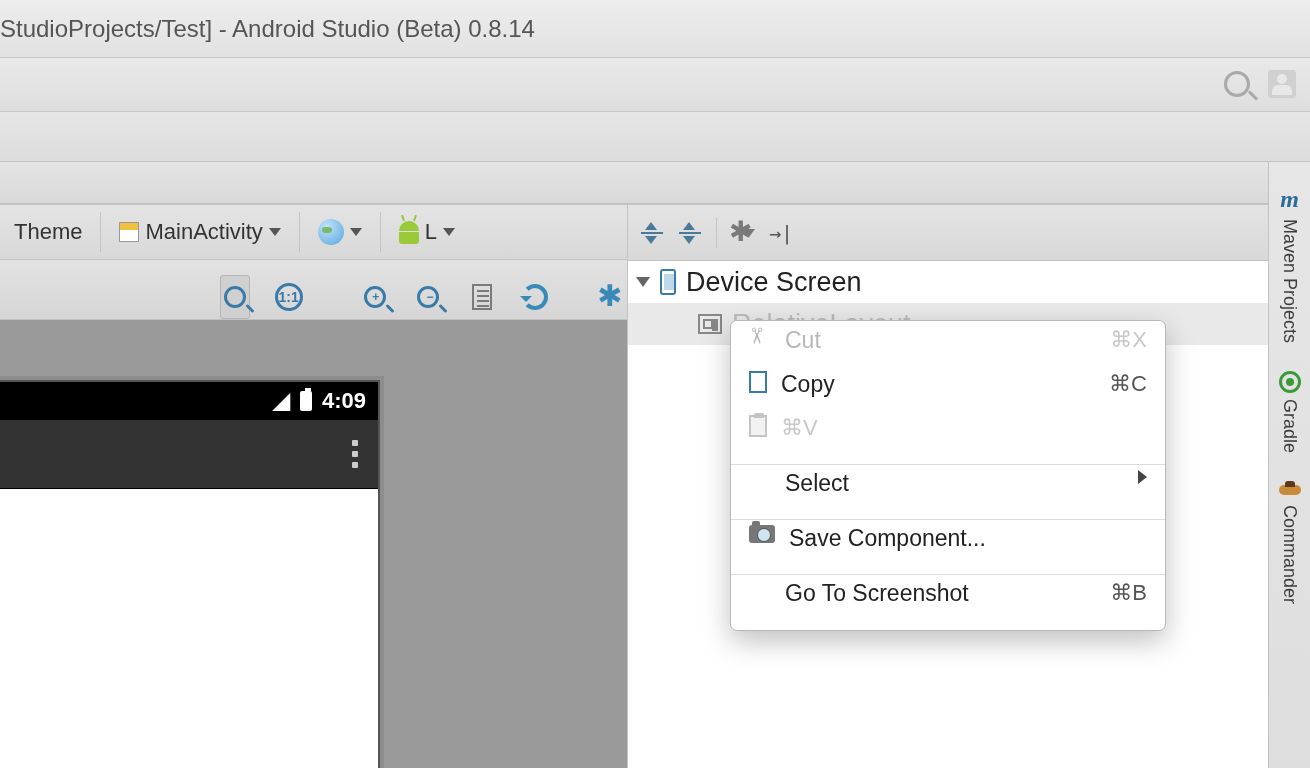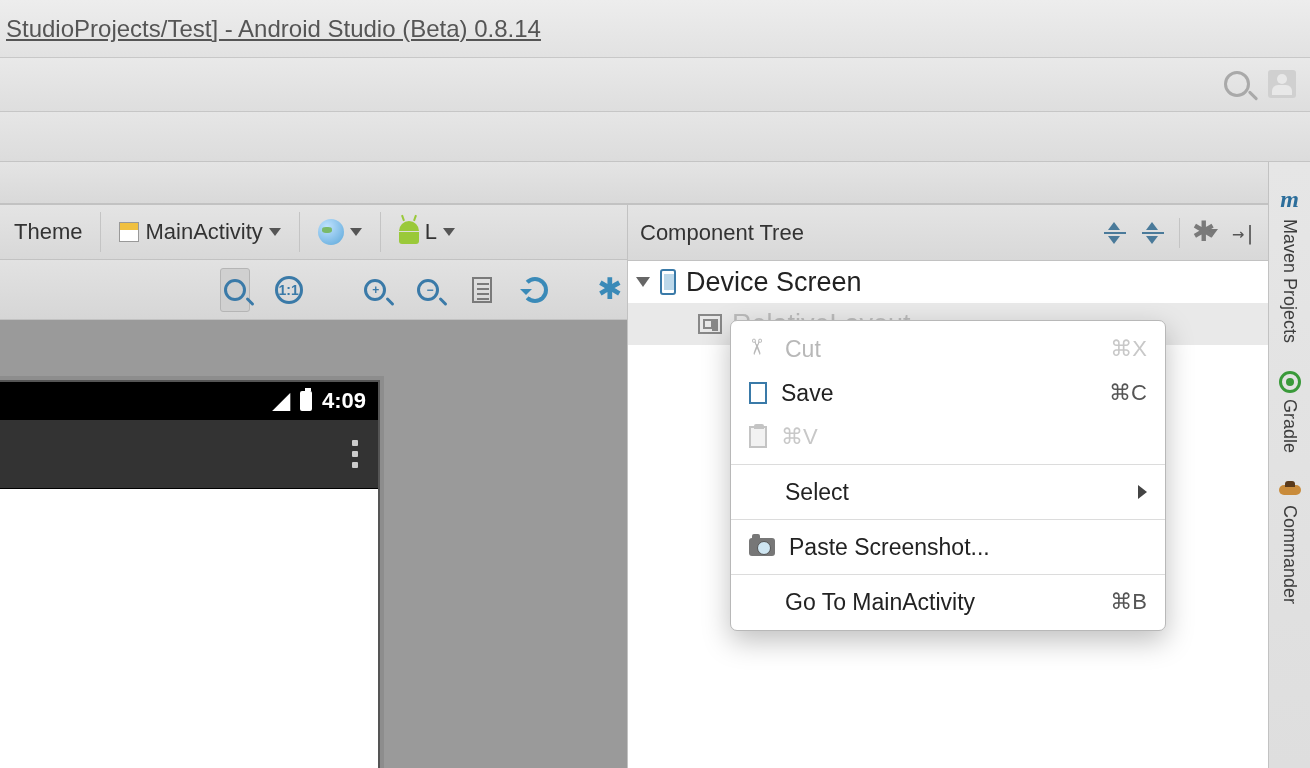--- a/index.html
+++ b/index.html
@@ -4,22 +4,20 @@
 <style>
   *{box-sizing:border-box;margin:0;padding:0;font-family:"Lucida Grande","Helvetica Neue",Arial,sans-serif;}
   html,body{width:1310px;height:768px;overflow:hidden;background:#6a8a8a;}
   
   .titlebar{
     position:absolute;left:0;top:0;right:0;height:58px;
     background:linear-gradient(#ededed,#e2e2e2);
     border-bottom:1px solid #c8c8c8;
     color:#555;font-size:24px;
     display:flex;align-items:center;
-    padding-left:6px;
-    text-decoration:underline;
   }
   .toolbar-band{
     position:absolute;left:0;top:58px;right:0;height:54px;
     background:linear-gradient(#e9e9e9,#dedede);
     border-bottom:1px solid #c6c6c6;
   }
   .tb-right-icons{position:absolute;right:14px;top:12px;display:flex;gap:18px;align-items:center;}
   .search-glass{width:26px;height:26px;border:3px solid #a9a9a9;border-radius:50%;position:relative;}
   .search-glass::after{content:"";position:absolute;width:12px;height:3px;background:#a9a9a9;transform:rotate(45deg);left:20px;top:20px;border-radius:2px;}
   .avatar-blank{width:28px;height:28px;background:#d0d0d0;border-radius:3px;position:relative;}
@@ -65,21 +63,21 @@
   .droid{display:flex;flex-direction:column;align-items:center;}
   .droid-head{width:20px;height:10px;background:#9ac93a;border-radius:10px 10px 0 0;position:relative;}
   .droid-head::before,.droid-head::after{content:"";position:absolute;top:-6px;width:2px;height:6px;background:#9ac93a;}
   .droid-head::before{left:3px;transform:rotate(-20deg);} .droid-head::after{right:3px;transform:rotate(20deg);}
   .droid-body{width:20px;height:12px;background:#9ac93a;border-radius:0 0 3px 3px;margin-top:1px;}
   
   .design-toolbar2{
     position:absolute;left:0;top:260px;height:60px;width:628px;
     background:linear-gradient(#e2e2e2,#d6d6d6);
     border-right:1px solid #c2c2c2;border-bottom:1px solid #c2c2c2;
-    display:flex;align-items:center;padding-left:220px;gap:24px;
+    display:flex;align-items:flex-end;padding-left:220px;gap:24px;
   }
   .icon-btn{width:44px;height:44px;display:flex;align-items:center;justify-content:center;border-radius:3px;}
   .icon-btn.sel{background:#d0d0d0;border:1px solid #b5b5b5;}
   .magnifier{width:22px;height:22px;border:3px solid #7a7a7a;border-radius:50%;position:relative;}
   .magnifier::after{content:"";position:absolute;width:10px;height:3px;background:#7a7a7a;left:18px;top:18px;transform:rotate(45deg);border-radius:2px;}
   .magnifier.blue{border-color:#3a7aa8;} .magnifier.blue::after{background:#3a7aa8;}
   .plus-minus{position:absolute;font-size:12px;color:#3a7aa8;font-weight:bold;}
   .doc-icon{width:20px;height:26px;border:2px solid #7a7a7a;position:relative;}
   .doc-icon::before{content:"";position:absolute;left:3px;top:4px;width:12px;height:2px;background:#7a7a7a;box-shadow:0 5px 0 #7a7a7a,0 10px 0 #7a7a7a,0 15px 0 #7a7a7a;}
   .refresh{width:26px;height:26px;border:4px solid #3a8ab8;border-left-color:transparent;border-radius:50%;position:relative;}
@@ -135,21 +133,21 @@
   .layout-icon{width:24px;height:20px;border:2px solid #888;position:relative;}
   .layout-icon::before{content:"";position:absolute;left:3px;top:3px;width:6px;height:6px;border:2px solid #888;}
   .layout-icon::after{content:"";position:absolute;right:2px;top:3px;width:6px;height:12px;background:#888;}
   
   .ctx{
     position:absolute;left:730px;top:320px;width:436px;
     background:#fff;border:1px solid #b8b8b8;border-radius:7px;
     box-shadow:0 10px 28px rgba(0,0,0,0.25);
     padding:6px 0;font-size:23px;color:#222;
   }
-  .ctx-row{height:44px;display:flex;align-items:center;padding:0 18px;gap:14px;}
+  .ctx-row{height:44px;display:flex;padding:0 18px;gap:14px;}
   .ctx-row.disabled{color:#b8b8b8;}
   .ctx-label{flex:1;}
   .ctx-sc{color:#555;font-size:22px;}
   .ctx-row.disabled .ctx-sc{color:#c8c8c8;}
   .ctx-sep{height:1px;background:#dcdcdc;margin:5px 0;}
   .scissors{width:22px;height:22px;position:relative;}
   .scissors::before{content:"✂";color:#b8b8b8;font-size:22px;position:absolute;left:-2px;top:-4px;transform:rotate(90deg);}
   .copy-icon{width:18px;height:22px;border:2px solid #3a7aa8;background:#fff;position:relative;}
   .copy-icon::before{content:"";position:absolute;left:-6px;top:-6px;width:18px;height:22px;border:2px solid #bcd8ea;background:#eaf2f8;z-index:-1;}
   .paste-icon{width:18px;height:22px;border:2px solid #c4c4c4;background:#f2f2f2;position:relative;}
@@ -258,21 +256,20 @@
           <span></span>
           <span></span>
       </div>
     </div>
     <div class="device-content"></div>
   </div>
 </div>
 
 <div class="ctree">
   <div class="ctree-header">
-    <span>Component Tree</span>
     <div class="ctree-header-tools">
       <div class="htool">
         <div class="expand-all">
             <span class="bar"></span>
           </div>
       </div>
       <div class="htool">
         <div class="expand-all" style="transform:scaleY(-1)">
             <span class="bar"></span>
           </div>
@@ -299,37 +296,37 @@
 </div>
 
 <div class="ctx">
   <div class="ctx-row disabled">
     <div class="scissors"></div>
     <span class="ctx-label">Cut</span>
     <span class="ctx-sc">⌘X</span>
   </div>
   <div class="ctx-row">
     <div class="copy-icon"></div>
-    <span class="ctx-label">Save</span>
+    <span class="ctx-label">Copy</span>
     <span class="ctx-sc">⌘C</span>
   </div>
   <div class="ctx-row disabled">
     <div class="paste-icon"></div>
     <span class="ctx-sc">⌘V</span>
   </div>
   <div class="ctx-sep"></div>
   <div class="ctx-row">
     <div style="width:22px"></div>
     <span class="ctx-label">Select</span>
     <div class="sub-arrow"></div>
   </div>
   <div class="ctx-sep"></div>
   <div class="ctx-row">
     <div class="cam-icon"></div>
-    <span class="ctx-label">Paste Screenshot...</span>
+    <span class="ctx-label">Save Component...</span>
   </div>
   <div class="ctx-sep"></div>
   <div class="ctx-row">
     <div style="width:22px"></div>
-    <span class="ctx-label">Go To MainActivity</span>
+    <span class="ctx-label">Go To Screenshot</span>
     <span class="ctx-sc">⌘B</span>
   </div>
 </div>
 
 </body></html>

